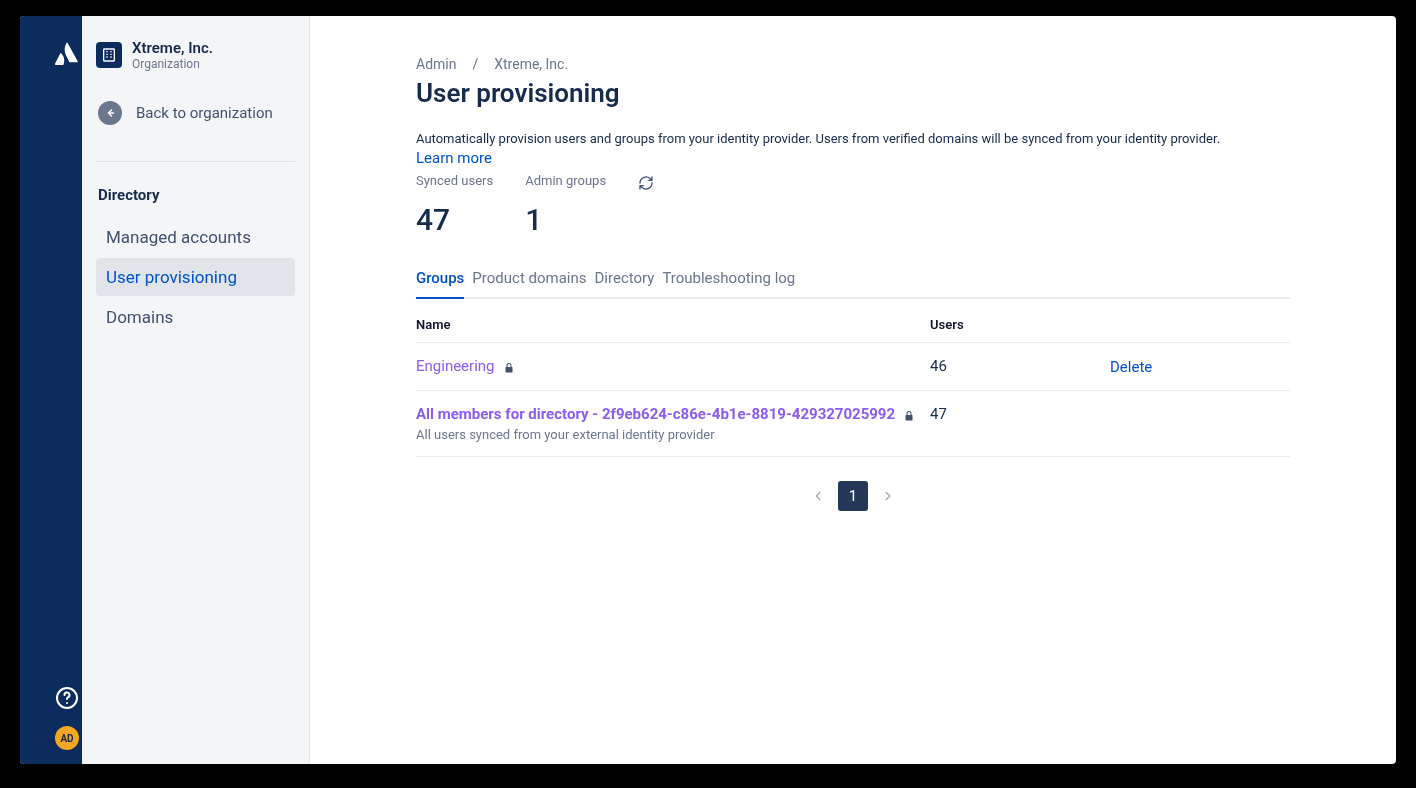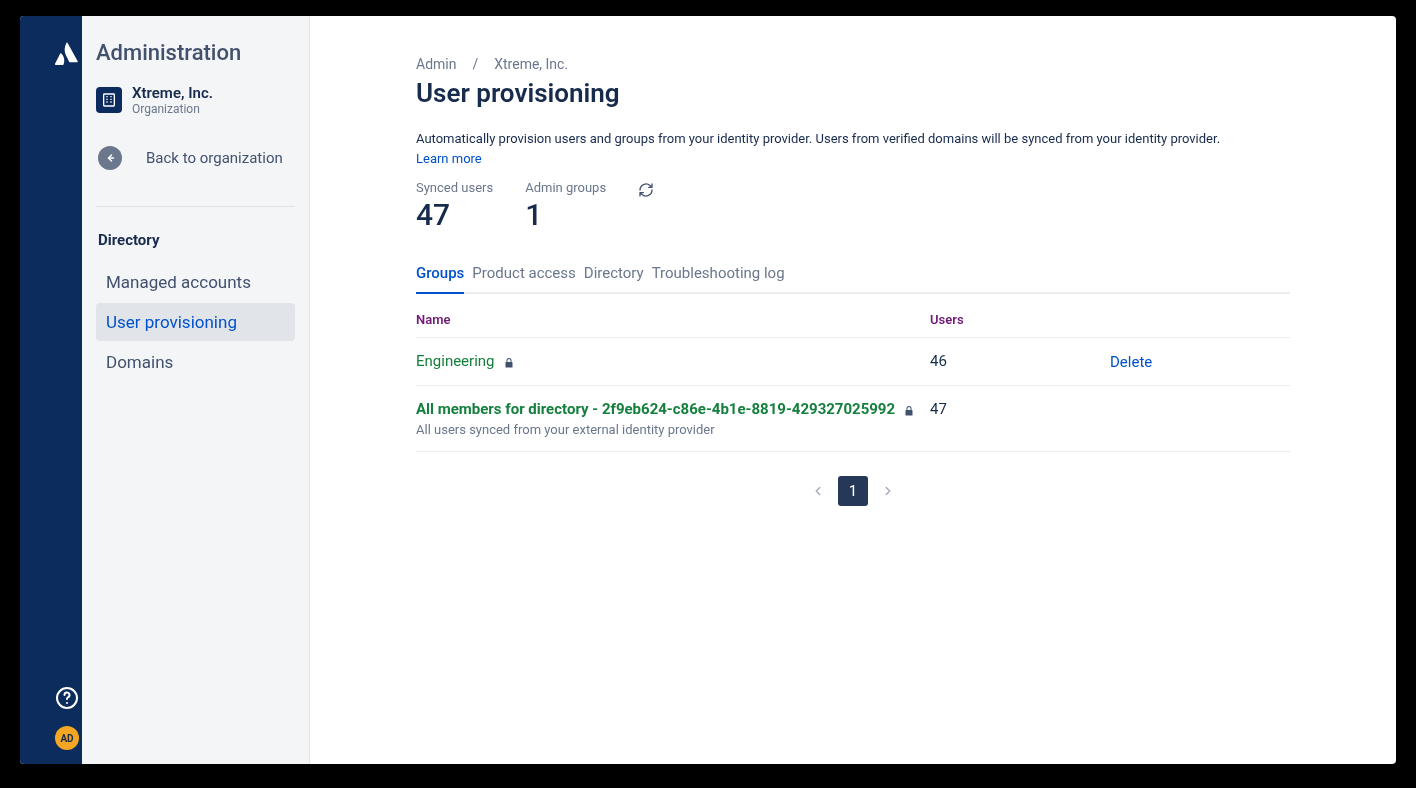--- a/index.html
+++ b/index.html
@@ -78,21 +78,21 @@
       display: flex;
       align-items: center;
       justify-content: center;
       color: #fff;
     }
     .org-name { font-size: 15px; font-weight: 600; color: #172B4D; line-height: 1.1; }
     .org-sub { font-size: 12px; color: #6B778C; }
     .back-row {
       display: flex;
       align-items: center;
-      gap: 24px;
+      gap: 14px;
       padding: 8px 2px;
       margin-bottom: 28px;
       cursor: pointer;
     }
     .back-circle {
       width: 24px; height: 24px;
       border-radius: 50%;
       background: #6B778C;
       display: flex;
       align-items: center;
@@ -143,26 +143,26 @@
       color: #172B4D;
     }
     .desc {
       font-size: 13px;
       color: #172B4D;
       line-height: 1.4;
     }
     .learn-more {
       color: #0052CC;
       text-decoration: none;
-      font-size: 13px;
+      font-size: 15px;
       display: inline-block;
-      margin-bottom: 14px;
+      margin-bottom: 6px;
     }
     .stats { display: flex; gap: 32px; align-items: flex-start; margin-bottom: 26px; }
-    .stat-label { font-size: 13px; color: #6B778C; margin-bottom: 2px; }
+    .stat-label { font-size: 13px; color: #6B778C; margin-bottom: 14px; }
     .stat-value { font-size: 30px; font-weight: 500; color: #172B4D; }
     .refresh-icon {
       width: 16px; height: 16px;
       color: #42526E;
       margin-top: 2px;
     }
     .tabs {
       display: flex;
       gap: 8px;
       border-bottom: 2px solid #EBECF0;
@@ -184,35 +184,35 @@
       position: absolute;
       left: 0; right: 0; bottom: -2px;
       height: 2px;
       background: #0052CC;
     }
     
     .table { width: 100%; }
     .thead {
       display: flex;
       font-size: 13px;
-      color: #701a75;
+      color: #0f172a;
       font-weight: 600;
       padding: 18px 8px 10px 0;
       border-bottom: 1px solid #EBECF0;
     }
     .col-name { flex: 0 0 514px; }
     .col-users { flex: 0 0 180px; }
     .col-actions { flex: 1; text-align: left; }
     .trow {
       display: flex;
       align-items: flex-start;
       padding: 14px 8px 14px 0;
       border-bottom: 1px solid #EBECF0;
     }
-    .row-name { font-size: 15px; color: #15803d; display: flex; align-items: center; gap: 8px; }
+    .row-name { font-size: 15px; color: #8b5cf6; display: flex; align-items: center; gap: 8px; }
     .row-name.bold { font-weight: 700; }
     .row-sub { font-size: 13px; color: #6B778C; margin-top: 4px; }
     .lock-icon { width: 12px; height: 12px; color: #42526E; }
     .row-users { font-size: 15px; color: #172B4D; }
     .row-action {
       font-size: 15px;
       color: #0052CC;
       cursor: pointer;
     }
     
@@ -258,21 +258,20 @@
           <path d="M9.5 9a2.5 2.5 0 1 1 3.5 2.3c-.8.4-1 1-1 1.7" stroke-linecap="round"></path>
           <circle cx="12" cy="17" r="1" fill="currentColor" stroke="none"></circle>
         </svg>
     </div>
     <div class="rail-avatar">
       <span>AD</span>
     </div>
   </div>
 
   <div class="sidebar">
-    <div class="sidebar-title">Administration</div>
     <div class="org-block">
       <div class="org-icon">
         <svg width="16" height="16" viewBox="0 0 24 24" fill="none" stroke="currentColor" stroke-width="2">
             <rect x="4" y="3" width="16" height="18" rx="1"></rect>
             <path d="M8 7h2M14 7h2M8 11h2M14 11h2M8 15h2M14 15h2"></path>
           </svg>
       </div>
       <div>
         <div class="org-name">Xtreme, Inc.</div>
         <div class="org-sub">Organization</div>
@@ -315,21 +314,21 @@
       </div>
       <div class="refresh-icon">
         <svg viewBox="0 0 24 24" fill="none" stroke="currentColor" stroke-width="2">
             <path d="M3 12a9 9 0 0 1 15-6.7L21 8M21 3v5h-5M21 12a9 9 0 0 1-15 6.7L3 16M3 21v-5h5" stroke-linecap="round" stroke-linejoin="round"></path>
           </svg>
       </div>
     </div>
 
     <div class="tabs">
       <div class="tab active">Groups</div>
-      <div class="tab">Product access</div>
+      <div class="tab">Product domains</div>
       <div class="tab">Directory</div>
       <div class="tab">Troubleshooting log</div>
     </div>
 
     <div class="table">
       <div class="thead">
         <div class="col-name">Name</div>
         <div class="col-users">Users</div>
         <div class="col-actions"></div>
       </div>

